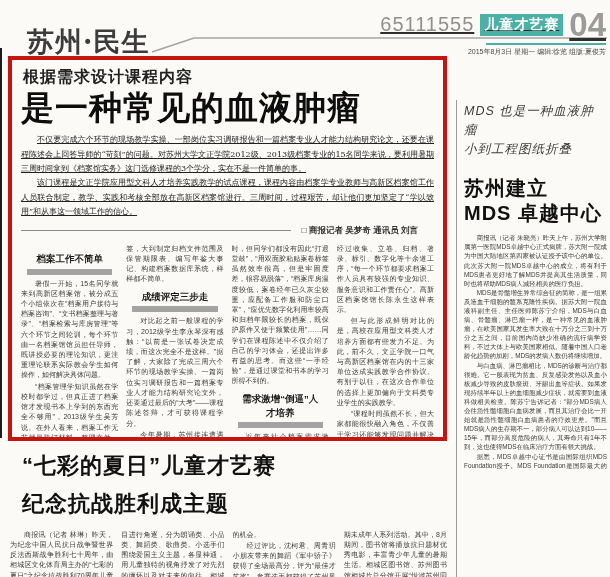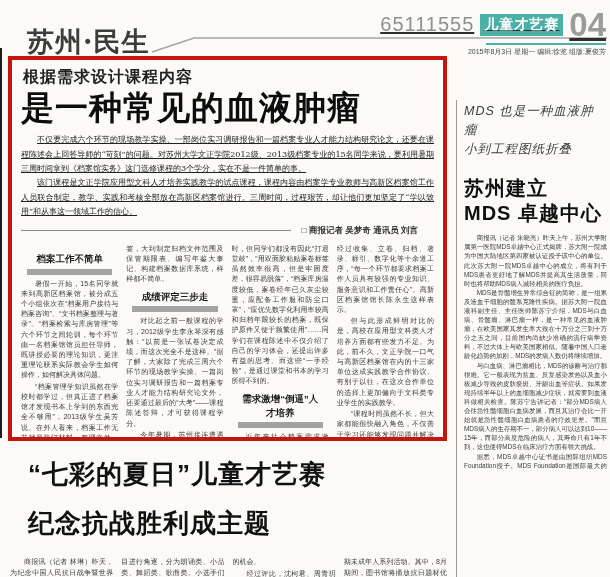--- a/index.html
+++ b/index.html
@@ -42,21 +42,21 @@
   .byline-rule{flex:1;border-top:1px solid #8a8a8a;margin-right:10px;}
   .byline{font-size:8.5px;font-weight:700;color:#333;white-space:nowrap;}
   .cols{display:flex;gap:8px;height:218px;overflow:hidden;}
   .col{flex:1;font-size:7px;line-height:1.46;text-align:justify;color:#3a3a3a;overflow:hidden;}
   .col p{margin:0 0 1px 0;text-indent:2em;}
   .col p.noindent{text-indent:0;}
   .colhead{font-size:9.5px;font-weight:700;text-align:center;color:#1a1a1a;border-bottom:6px solid #a3a3a3;padding:2px 0 3px 0;margin:3px 6px 4px 6px;}
   .colhead.first{margin-top:6px;}
   
   .bottom-art{margin:8px 0 0 10px;}
-  .b-headline{font-size:26px;font-weight:800;color:#111;letter-spacing:1px;line-height:1.2;margin:18px;}
+  .b-headline{font-size:22px;font-weight:800;color:#111;letter-spacing:1px;line-height:1.2;margin:12px;}
   .b-cols{display:flex;gap:8px;margin-top:7px;height:88px;overflow:hidden;}
   
   aside{flex:1;padding:46px 3px 0 9px;margin-left:8px;overflow:hidden;}
   .mds-kicker{font-size:12.5px;color:#3d3d3d;line-height:1.5;letter-spacing:1px;margin:0 0 3px 0;font-style:italic;}
   .mds-headline{font-size:20px;font-weight:800;color:#101010;line-height:1.25;letter-spacing:1px;margin:18px 0 7px 0;}
   .mds-body{font-size:6.4px;line-height:1.42;text-align:justify;color:#3a3a3a;}
   .mds-body p{margin:0;text-indent:2em;}
 </style>
 </head>
 <body>

